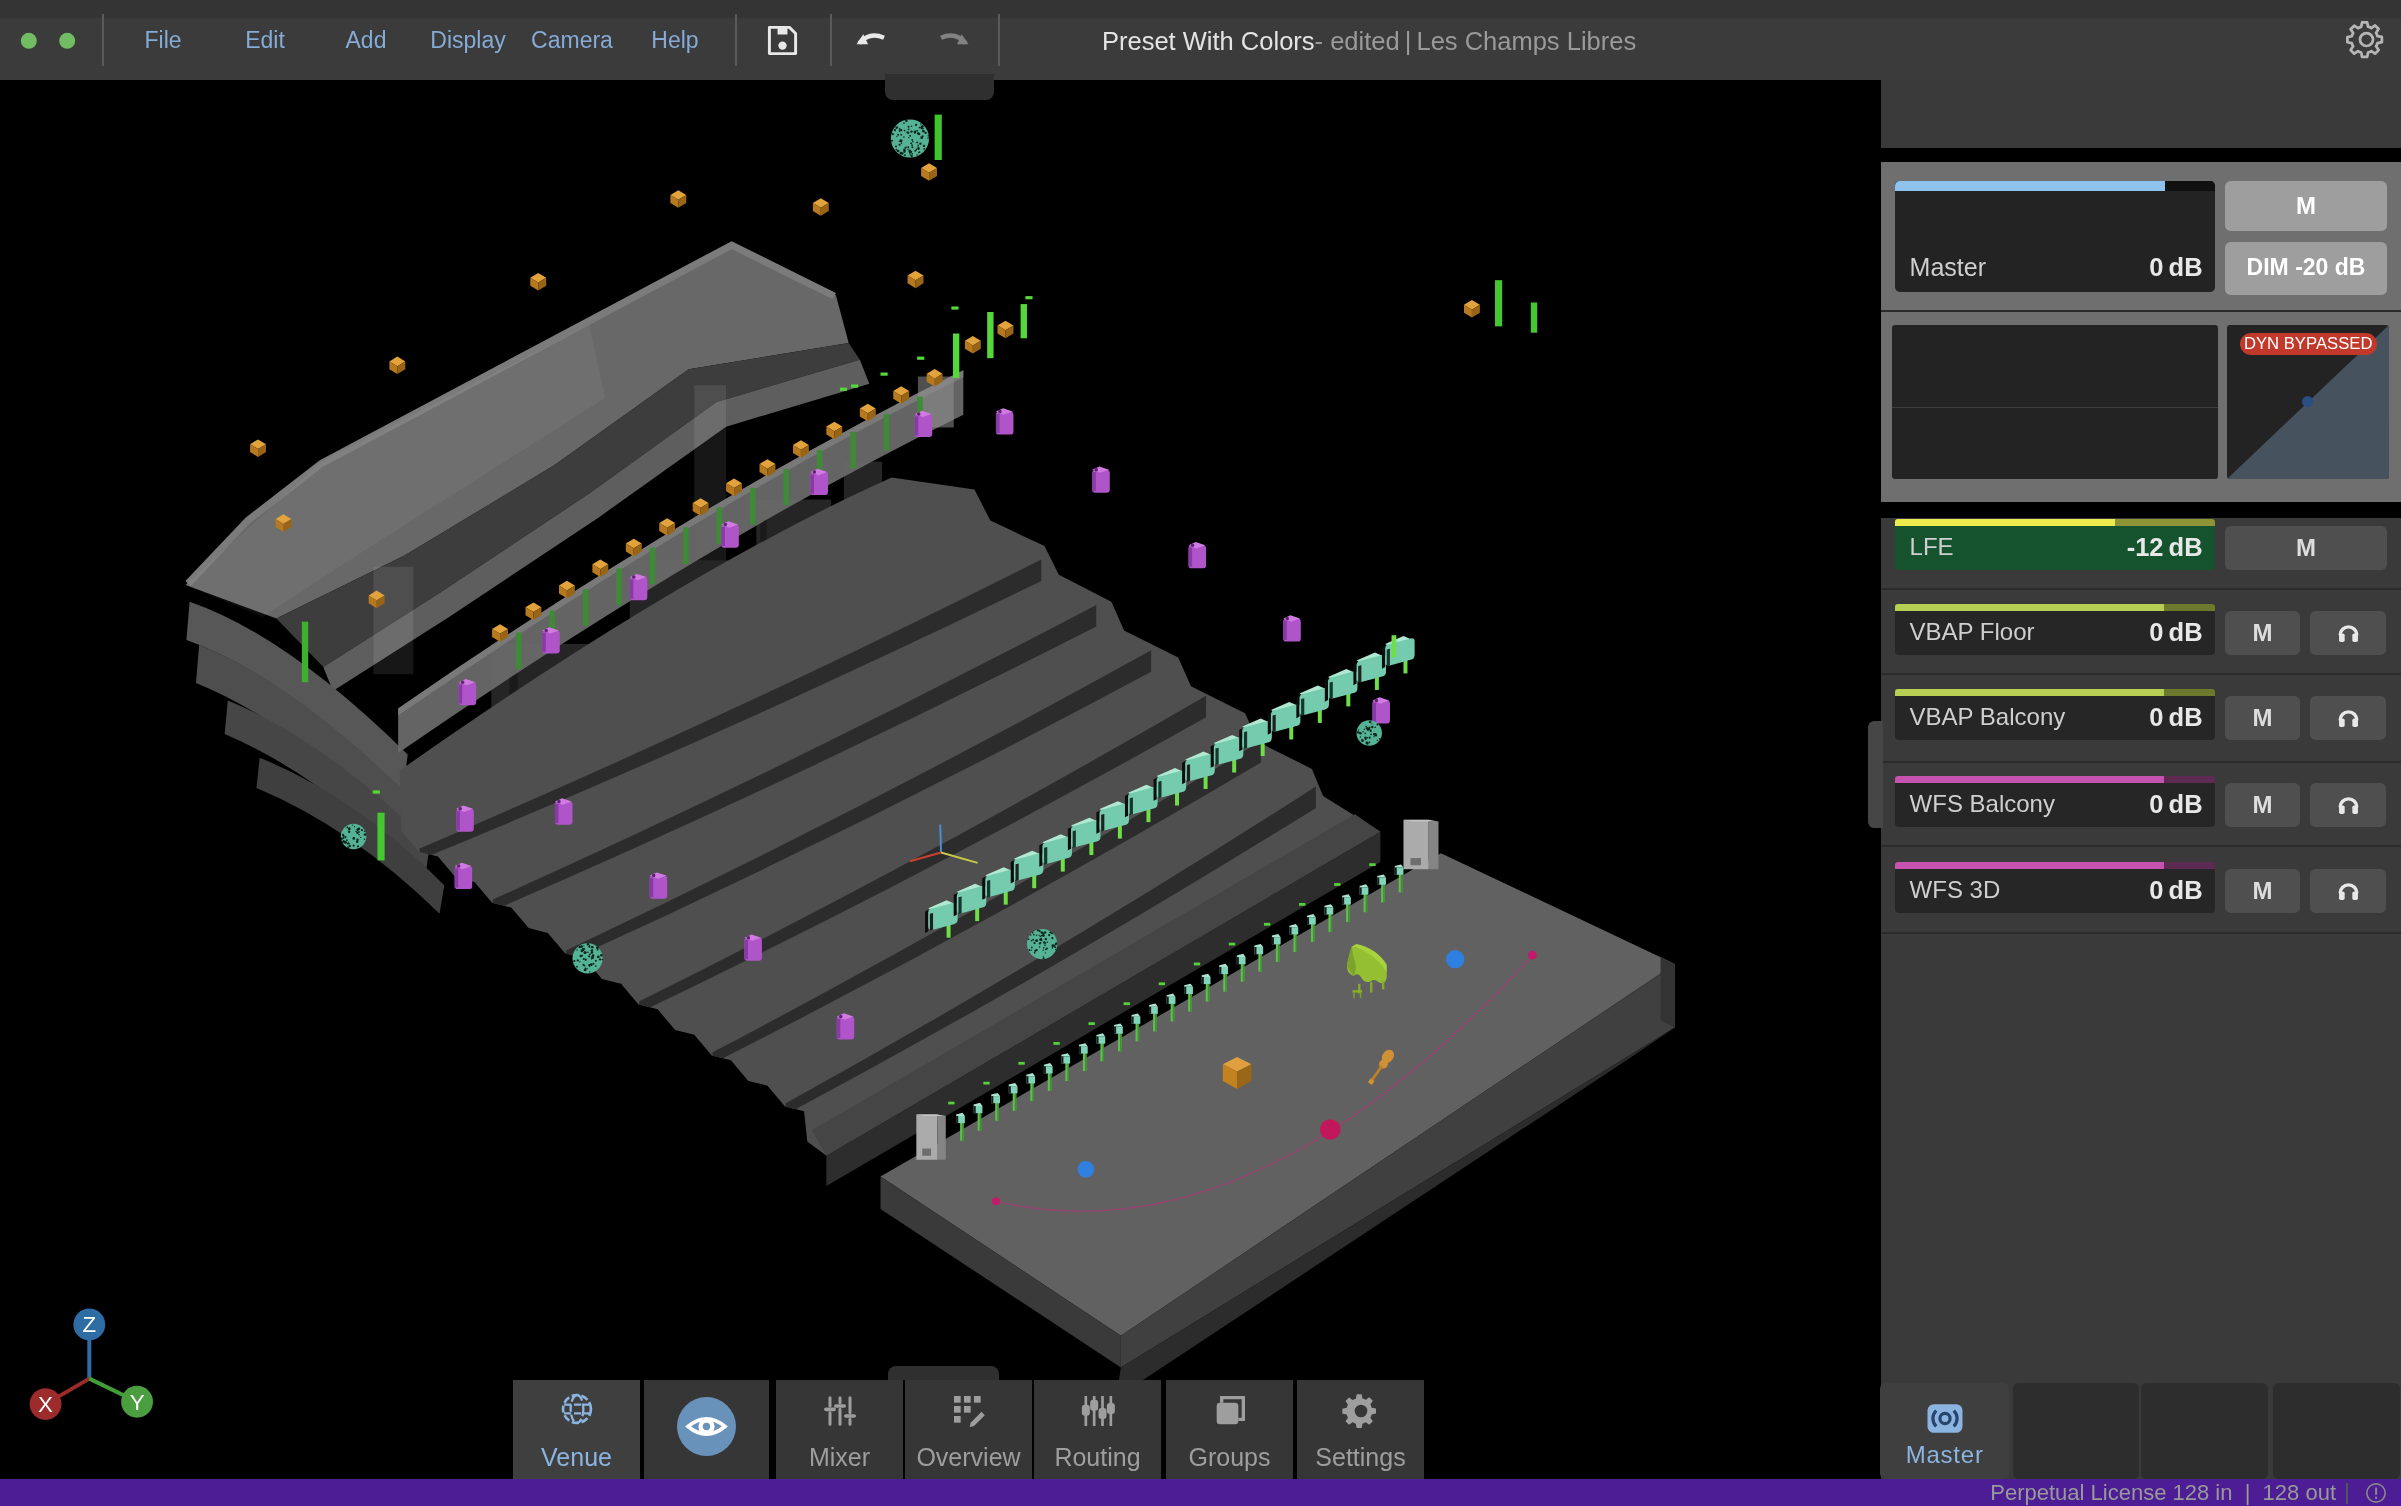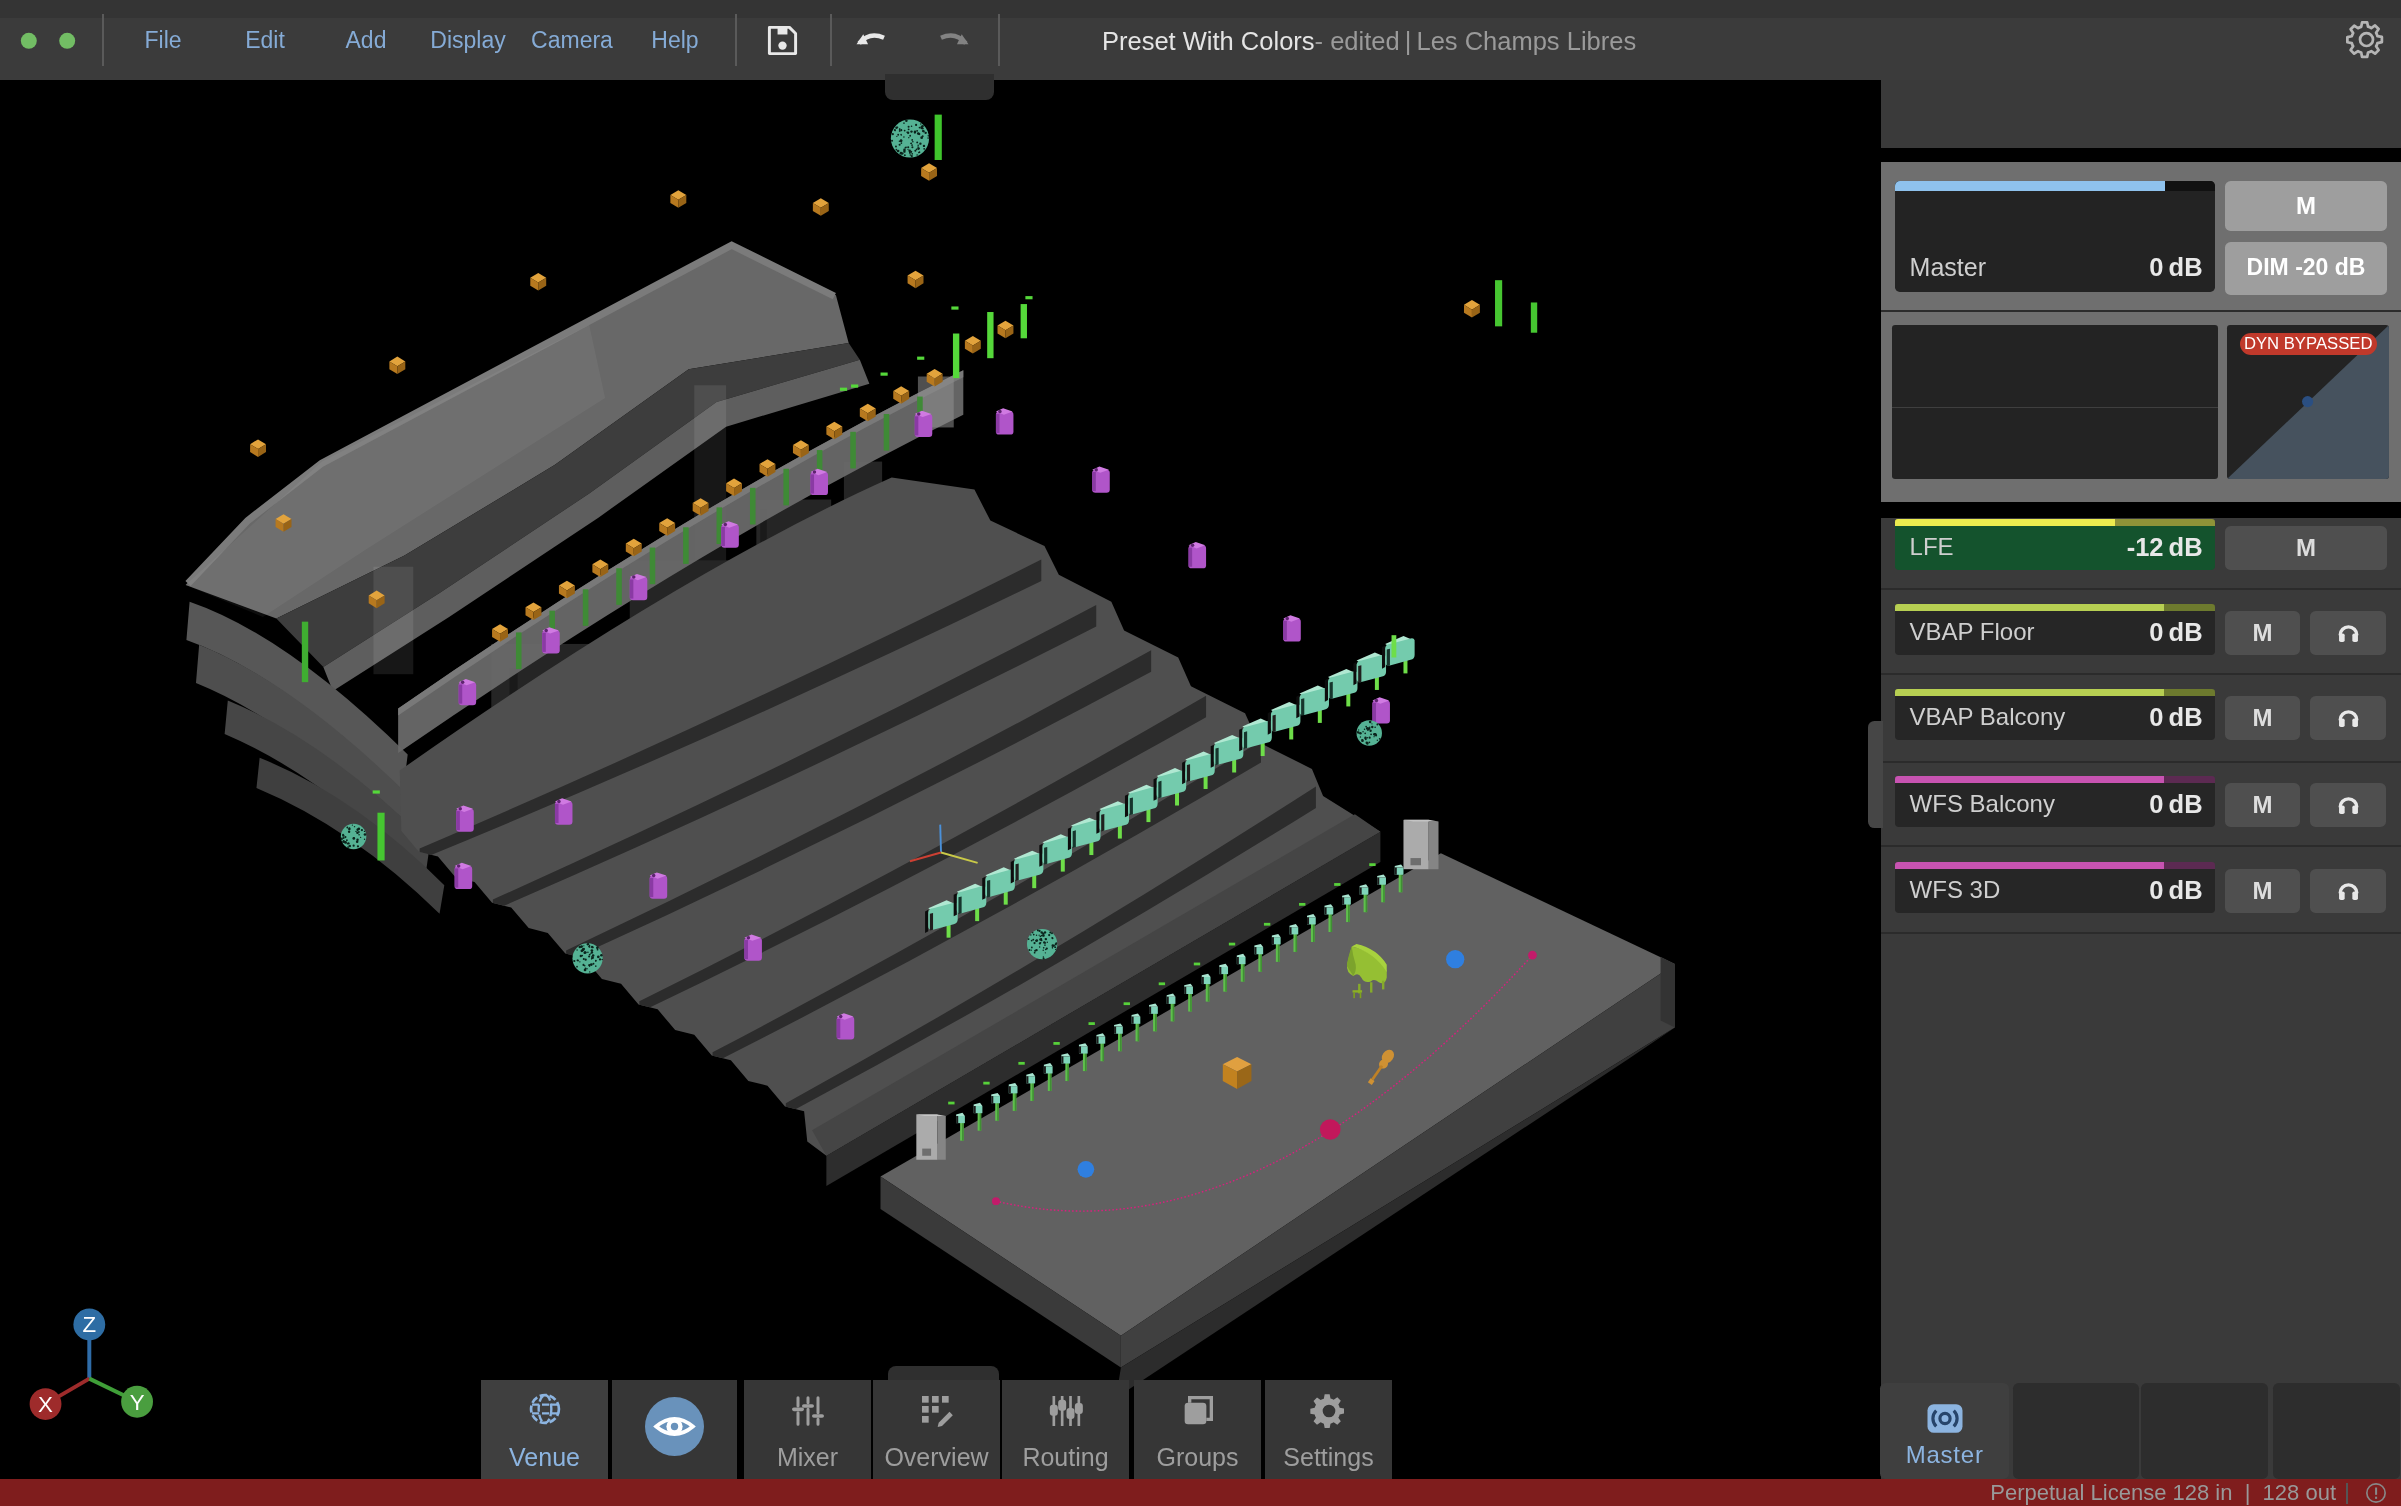--- a/index.html
+++ b/index.html
@@ -20,23 +20,23 @@
   #pickhdr .arr { position:absolute; right:27px; top:30px; width:0; height:0;
     border-left:11px solid transparent; border-right:11px solid transparent;
     border-top:12.7px solid #1e1e1e; }
   .sect { position:absolute; left:0; width:100%; background:#6f6f6f; }
   .dbox { position:absolute; background:#232323; border-radius:4.8px; }
   .btn { position:absolute; border-radius:5.6px; color:#fff; text-align:center; }
   .strip { position:absolute; left:14.3px; width:320px; }
   .lbl { color:#cfcfcf; font-size:24px; }
   .val { color:#e8e8e8; font-size:25.5px; font-weight:bold; }
   .tbtn { position:absolute; top:1380px; height:100px; background:#363636; border-radius:0;
-    color:#9e9e9e; text-align:center; font-size:25px; }
+    color:#9e9e9e; text-align:center; font-size:25px;margin-left:32px; }
   .tbtn .cap { position:absolute; bottom:8px; width:100%; }
-  #statusbar { position:absolute; left:0; top:1479px; width:2401px; height:28px; background:#7f1d1d;
+  #statusbar { position:absolute; left:0; top:1479px; width:2401px; height:28px; background:#4c1d95;
     color:#999; font-size:22px; line-height:27px; }
 </style></head>
 <body>
 <svg id="scene" width="2401" height="1506" viewBox="0 0 3016 1892">
     <polygon points="233.0,735.0 311.0,652.0 404.0,580.0 919.0,306.0 1050.0,371.0 1066.0,431.0 865.0,464.0 697.0,584.0 508.0,698.0 347.0,777.0" fill="#6c6c6c" fill-opacity="0.96"></polygon>
     <path d="M236,733 L311,654 L404,582 L919,308 L1048,372" fill="none" stroke="#7b7b7b" stroke-width="9"></path>
     <polygon points="233.0,735.0 404.0,580.0 740.0,408.0 760.0,500.0 460.0,690.0 330.0,775.0" fill="#ffffff" fill-opacity="0.05"></polygon>
     <polygon points="347.0,777.0 508.0,698.0 697.0,584.0 865.0,464.0 1066.0,431.0 1080.0,452.0 900.0,505.0 740.0,620.0 552.0,745.0 406.0,838.0" fill="#3d3d3d"></polygon>
     <polygon points="406.0,838.0 552.0,745.0 740.0,620.0 900.0,505.0 1080.0,452.0 1092.0,482.0 912.0,536.0 752.0,650.0 564.0,775.0 418.0,868.0" fill="#5e5e5e"></polygon>
     <path d="M238,756 Q360,798 512,948 L506,996 Q354,846 234,804 Z" fill="#575757"></path>

